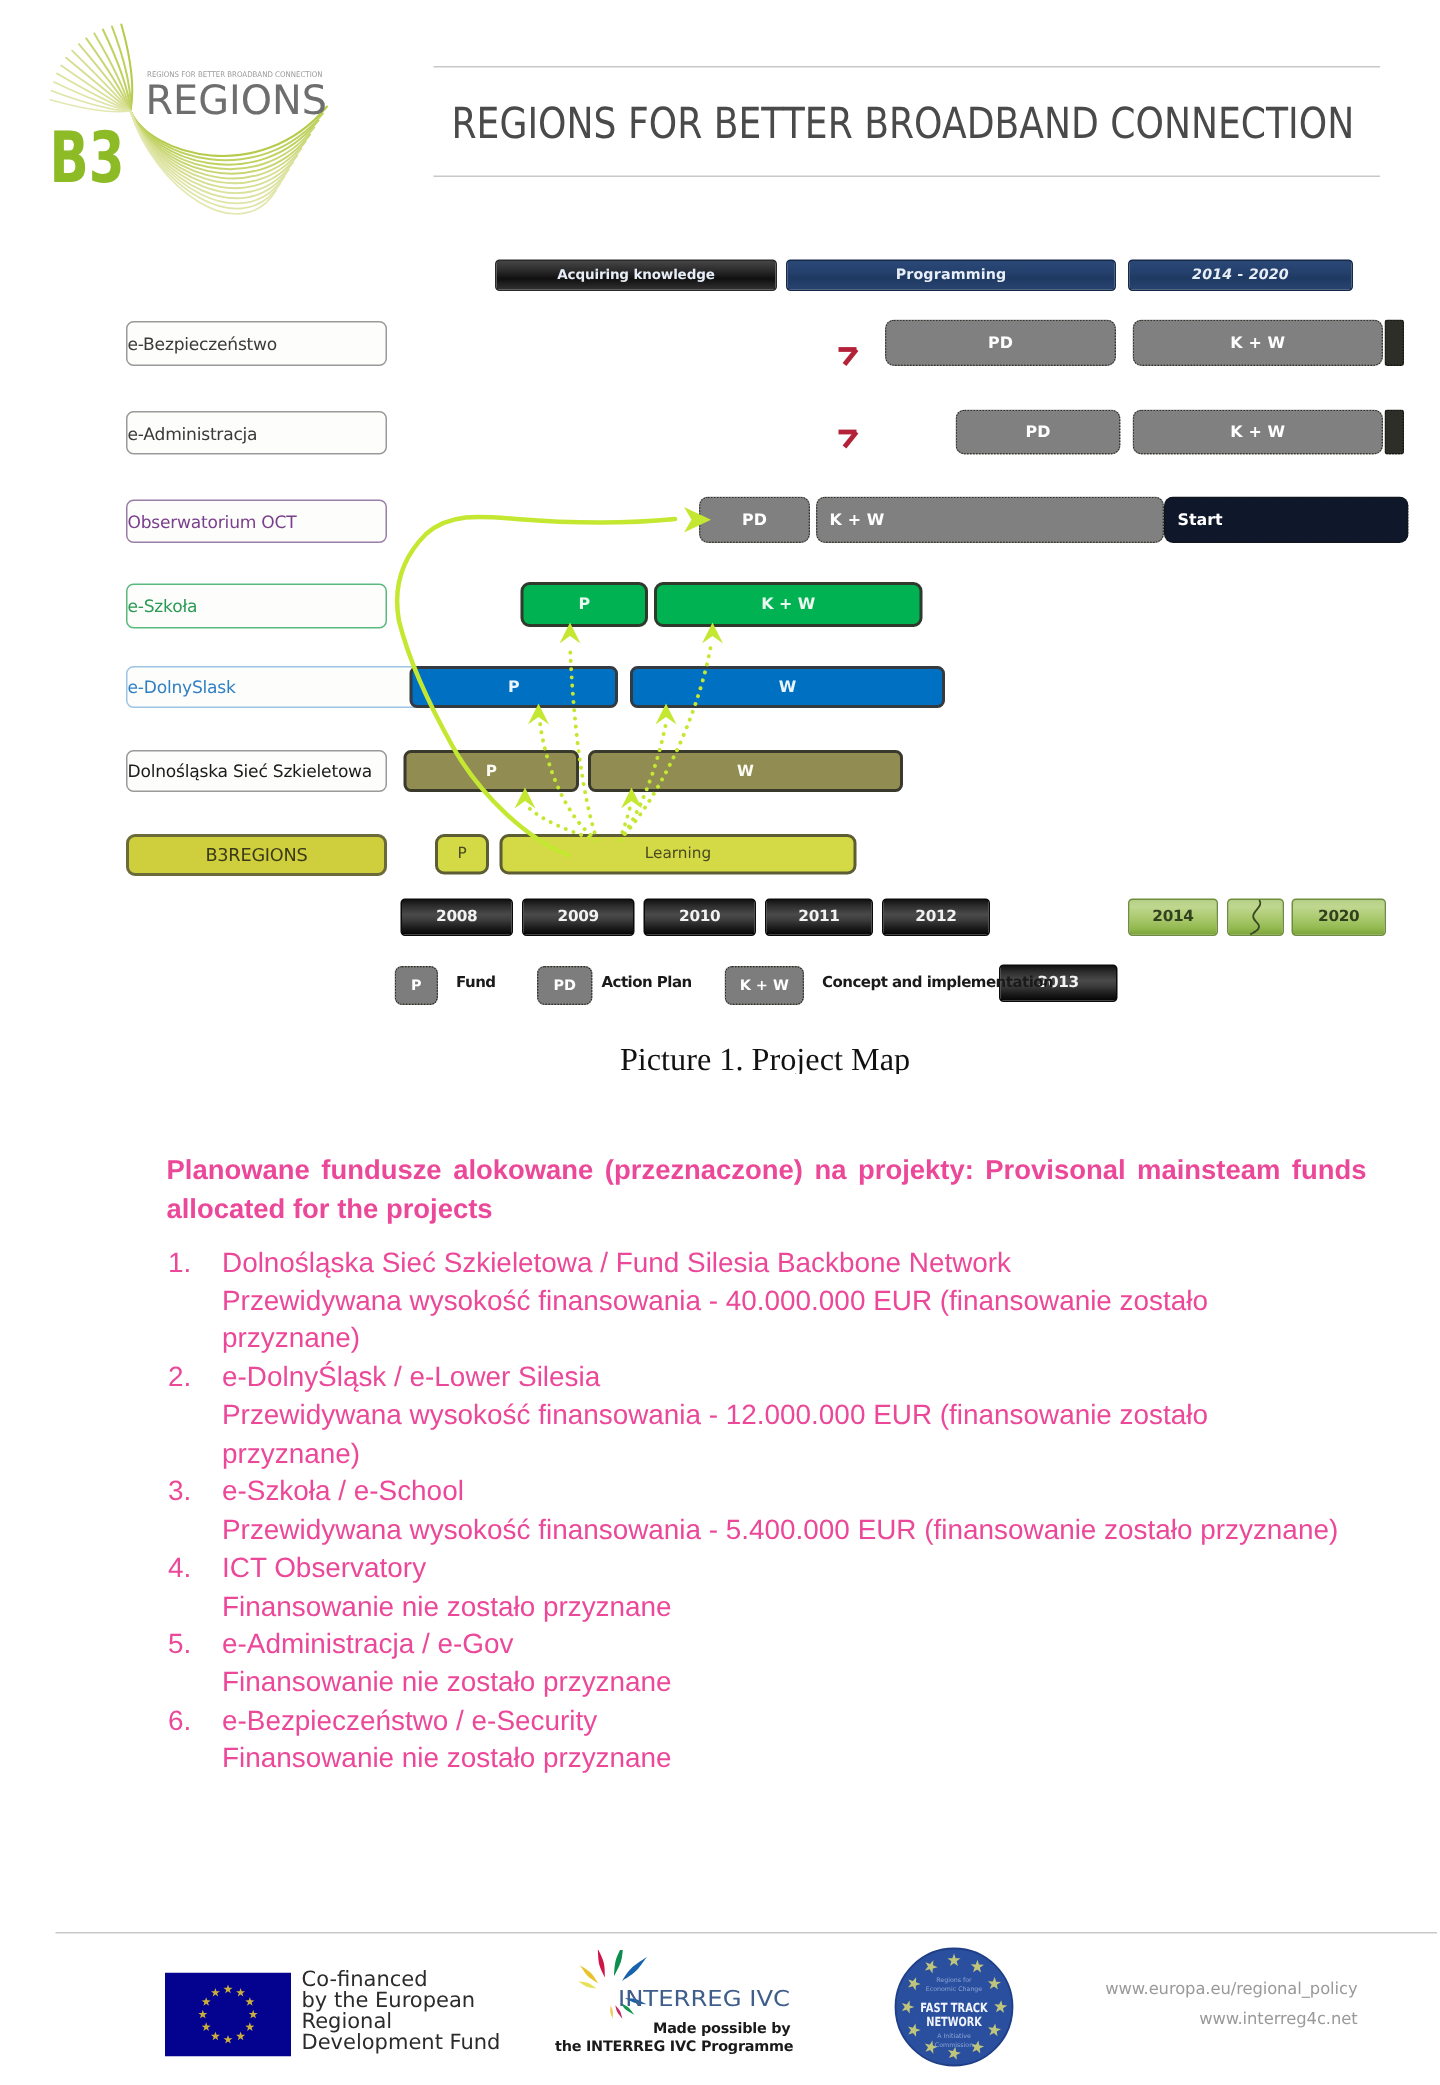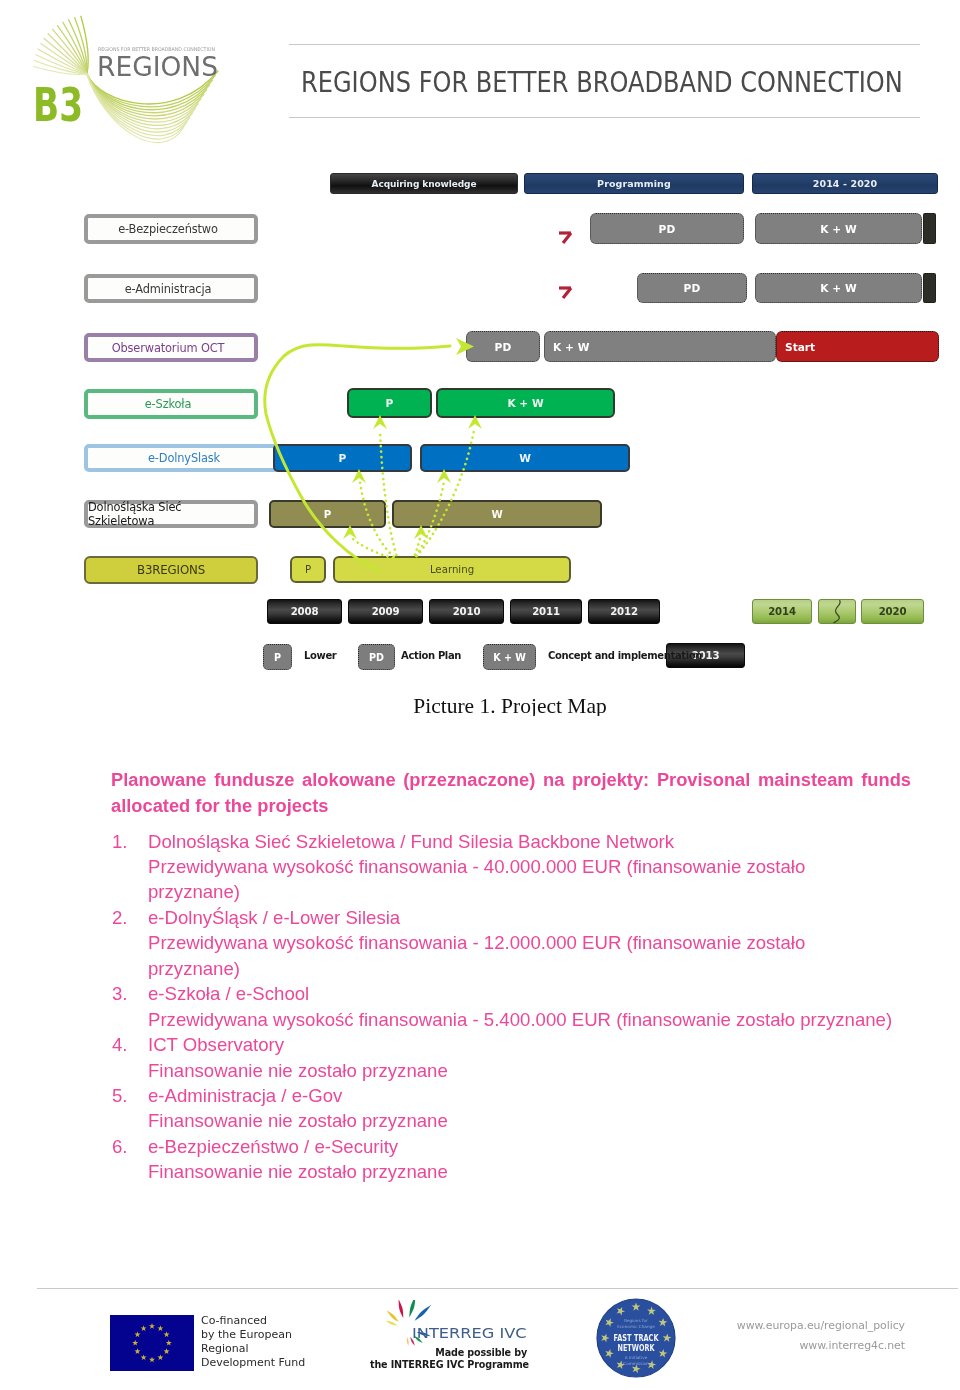--- a/index.html
+++ b/index.html
@@ -13,31 +13,31 @@
   #hdr-rule-bot{position:absolute;left:289px;top:117px;width:631px;height:1px;background:#c8c8c8;}
   #hdr-title{position:absolute;left:301px;top:65.5px;font-size:28.5px;color:#4a4a4a;
              font-family:"DejaVu Sans",sans-serif;font-weight:400;white-space:nowrap;
              transform-origin:0 0;transform:scaleX(0.845);}
 
   
   #diagram{position:absolute;left:0;top:160px;width:960px;height:535px;}
   .dbox{position:absolute;box-sizing:border-box;display:flex;align-items:center;justify-content:center;
         font-family:"DejaVu Sans",sans-serif;}
   
-  .lbl{left:84px;width:174px;height:30px;border-radius:5px;background:#fdfdfb;border:4px solid #84cc16;
-       font-size:11.4px;color:#3a3a3a;letter-spacing:-0.15px;justify-content:center;padding-right:6px;}
+  .lbl{left:84px;width:174px;height:30px;border-radius:5px;background:#fdfdfb;border:1px solid #84cc16;
+       font-size:11.4px;color:#3a3a3a;letter-spacing:-0.15px;justify-content:flex-start;padding-right:6px;}
   .lbl-yellow{justify-content:center;padding-right:0;}
   
   .hstrip{height:21px;border-radius:4px;color:#e8eef7;font-size:9.5px;font-weight:bold;letter-spacing:0.1px;}
   .hs-dark > span{font-size:9px;letter-spacing:-0.1px;}
   .hs-dark{background:linear-gradient(180deg,#454545 0%,#2a2a2a 35%,#101010 62%,#313131 100%);border:1px solid #2a2a2a;border-radius:3px;}
   .hs-blue{background:linear-gradient(180deg,#2a4877 0%,#24406c 40%,#1e3a63 60%,#27436f 100%);border:1px solid #15294a;border-radius:3px;}
   
   .gray{background:#808080;border:1.7px dotted #32322a;border-radius:6px;color:#fff;font-size:10.6px;font-weight:bold;letter-spacing:0.1px;}
-  .black{background:#b91c1c;border:1.6px dotted #141410;border-radius:6px;color:#fff;font-size:10.6px;font-weight:bold;}
+  .black{background:#0f172a;border:1.6px dotted #141410;border-radius:6px;color:#fff;font-size:10.6px;font-weight:bold;}
   .green{background:#00b252;border:2px solid #2f3a2c;border-radius:6px;color:#eafaf0;font-size:10.6px;font-weight:bold;}
   .blue{background:#0070c3;border:2px solid #333b40;border-radius:5px;color:#eaf4fc;font-size:10.6px;font-weight:bold;}
   .olive{background:#918c52;border:2px solid #3a3a2c;border-radius:5px;color:#fbfbf5;font-size:10.2px;font-weight:bold;}
   .yellow{background:#d4da45;border:2px solid #5d5d33;border-radius:6px;color:#4a4a22;font-size:10.2px;}
   .tile{height:24px;border-radius:3px;color:#f2f2f2;font-size:10.2px;font-weight:bold;
         font-family:"DejaVu Sans",sans-serif;letter-spacing:-0.2px;}
   .tile-dark{background:linear-gradient(180deg,#131313 0%,#2e2e2e 18%,#4a4a4a 42%,#3c3c3c 58%,#1a1a1a 82%,#050505 100%);
              border:1px solid #0a0a0a;}
   .tile-green{background:linear-gradient(180deg,#b5d086 0%,#bfd78f 20%,#a8c86b 55%,#94ba52 80%,#7ea43c 100%);
               color:#32401e;border:1px solid #6f8e3d;}
@@ -56,21 +56,21 @@
   #bodytext .hd > span.l2{display:block;}
   ol.list{list-style:none;margin:0;padding:0;margin-top:9.5px;}
   ol.list>li{position:relative;padding-left:37px;}
   ol.list>li>.num{position:absolute;left:1px;top:0;width:30px;}
   .sub{display:block;}
 
   
   #foot-rule{position:absolute;left:37px;top:1288px;width:921px;height:1px;background:#c9c9c9;}
   #footer{position:absolute;left:0;top:0px;width:960px;height:1390px;}
   #euflag{position:absolute;left:110px;top:1315px;width:84px;height:56px;}
-  #eutext{position:absolute;left:201px;top:1314px;font-size:11px;line-height:13.95px;color:#2b2b2b;
+  #eutext{position:absolute;left:201px;top:1314px;font-size:14px;line-height:13.95px;color:#2b2b2b;
           font-family:"DejaVu Sans",sans-serif;}
   #interreg{position:absolute;left:380px;top:1300px;width:150px;height:52px;}
   #ivc-sub{position:absolute;left:370px;top:1347px;width:157px;text-align:right;font-size:9.6px;
            line-height:11.9px;font-weight:bold;color:#1a1a1a;font-family:"DejaVu Sans",sans-serif;
            letter-spacing:-0.15px;white-space:nowrap;}
   #ftn{position:absolute;left:594px;top:1298px;width:84px;height:80px;}
   #urls{position:absolute;left:690px;top:1316px;width:215px;text-align:right;font-size:10.9px;line-height:20.4px;
         color:#9a9a9a;font-family:"DejaVu Sans",sans-serif;letter-spacing:-0.05px;}
 </style>
 </head>
@@ -105,21 +105,21 @@
   <div id="hdr-rule-bot"></div>
 
   <div id="diagram">
     <div id="dlayers" style="position:absolute;left:0;top:0;width:960px;height:535px;z-index:1;">
         <div class="dbox hstrip hs-dark" style="left: 330px; top: 13px; width: 188px; height: 21px;">
           <span>Acquiring knowledge</span>
         </div>
         <div class="dbox hstrip hs-blue" style="left: 524px; top: 13px; width: 220px; height: 21px;">
           <span>Programming</span>
         </div>
-        <div class="dbox hstrip hs-blue" style="left: 752px; top: 13px; width: 186px; height: 21px;">
+        <div class="dbox hstrip hs-blue" style="left: 752px; top: 13px; width: 150px; height: 21px; font-style: italic;">
           <span>2014 - 2020</span>
         </div>
         <div class="dbox lbl" style="left: 84px; top: 54px; width: 174px; height: 30px; border-color: rgb(154, 154, 154);">
           <span style="color: rgb(58, 58, 58);">e-Bezpieczeństwo</span>
         </div>
         <div class="dbox lbl" style="left: 84px; top: 114px; width: 174px; height: 29px; border-color: rgb(154, 154, 154);">
           <span style="color: rgb(58, 58, 58);">e-Administracja</span>
         </div>
         <div class="dbox lbl" style="left: 84px; top: 173px; width: 174px; height: 29px; border-color: rgb(154, 127, 168);">
           <span style="color: rgb(122, 63, 140);">Obserwatorium OCT</span>
@@ -206,21 +206,21 @@
         </div>
         <div class="dbox tile tile-green" style="left: 818px; top: 439px; width: 38px; height: 25px;">
           <svg width="18" height="25" viewBox="0 0 18 25" style="margin-bottom:0px">
             <path d="M11.5 1 C14.5 5 8 7.5 7.5 11.5 C7 15.5 13 16.5 11 20 C10 21.8 7 23 5.5 24" fill="none" stroke="#3c4a26" stroke-width="1.25"></path>
           </svg>
         </div>
         <div class="dbox tile tile-green" style="left: 861px; top: 439px; width: 63px; height: 25px; text-align: center;">
           <span>2020</span>
         </div>
         <div class="legend-chip" style="left: 263px; top: 484px; width: 29px;">P</div>
-        <div class="legend-txt" style="left: 304px; top: 490px;">Lower</div>
+        <div class="legend-txt" style="left: 304px; top: 490px;">Fund</div>
         <div class="legend-chip" style="left: 358px; top: 484px; width: 37px;">PD</div>
         <div class="legend-txt" style="left: 401px; top: 490px;">Action Plan</div>
         <div class="legend-chip" style="left: 483px; top: 484px; width: 53px;">K + W</div>
         <div class="legend-txt" style="left: 548px; top: 490px;">Concept and implementation</div>
       </div>
     <svg id="arrows" width="960" height="535" viewBox="0 0 960 535" style="position:absolute;left:0;top:0;z-index:2;pointer-events:none;">
         <path d="M379,410 C352,400 320,370 302,338 C284,306 272,278 266,254 C262,232 268,212 284,196 C300,182 320,184 344,186 C382,189 420,189 450,186" fill="none" stroke="#c4e832" stroke-width="3" stroke-linecap="round"></path>
         <polygon points="456,178 474,186.5 456,195 461,186.5" fill="#c4e832"></polygon>
         <path d="M398,400 C378,394 360,386 352,378" fill="none" stroke="#c4e832" stroke-width="2.6" stroke-dasharray="0.1 5.4" stroke-linecap="round"></path>
         <polygon points="343,379 350,365 357,379 350,374" fill="#c4e832"></polygon>

